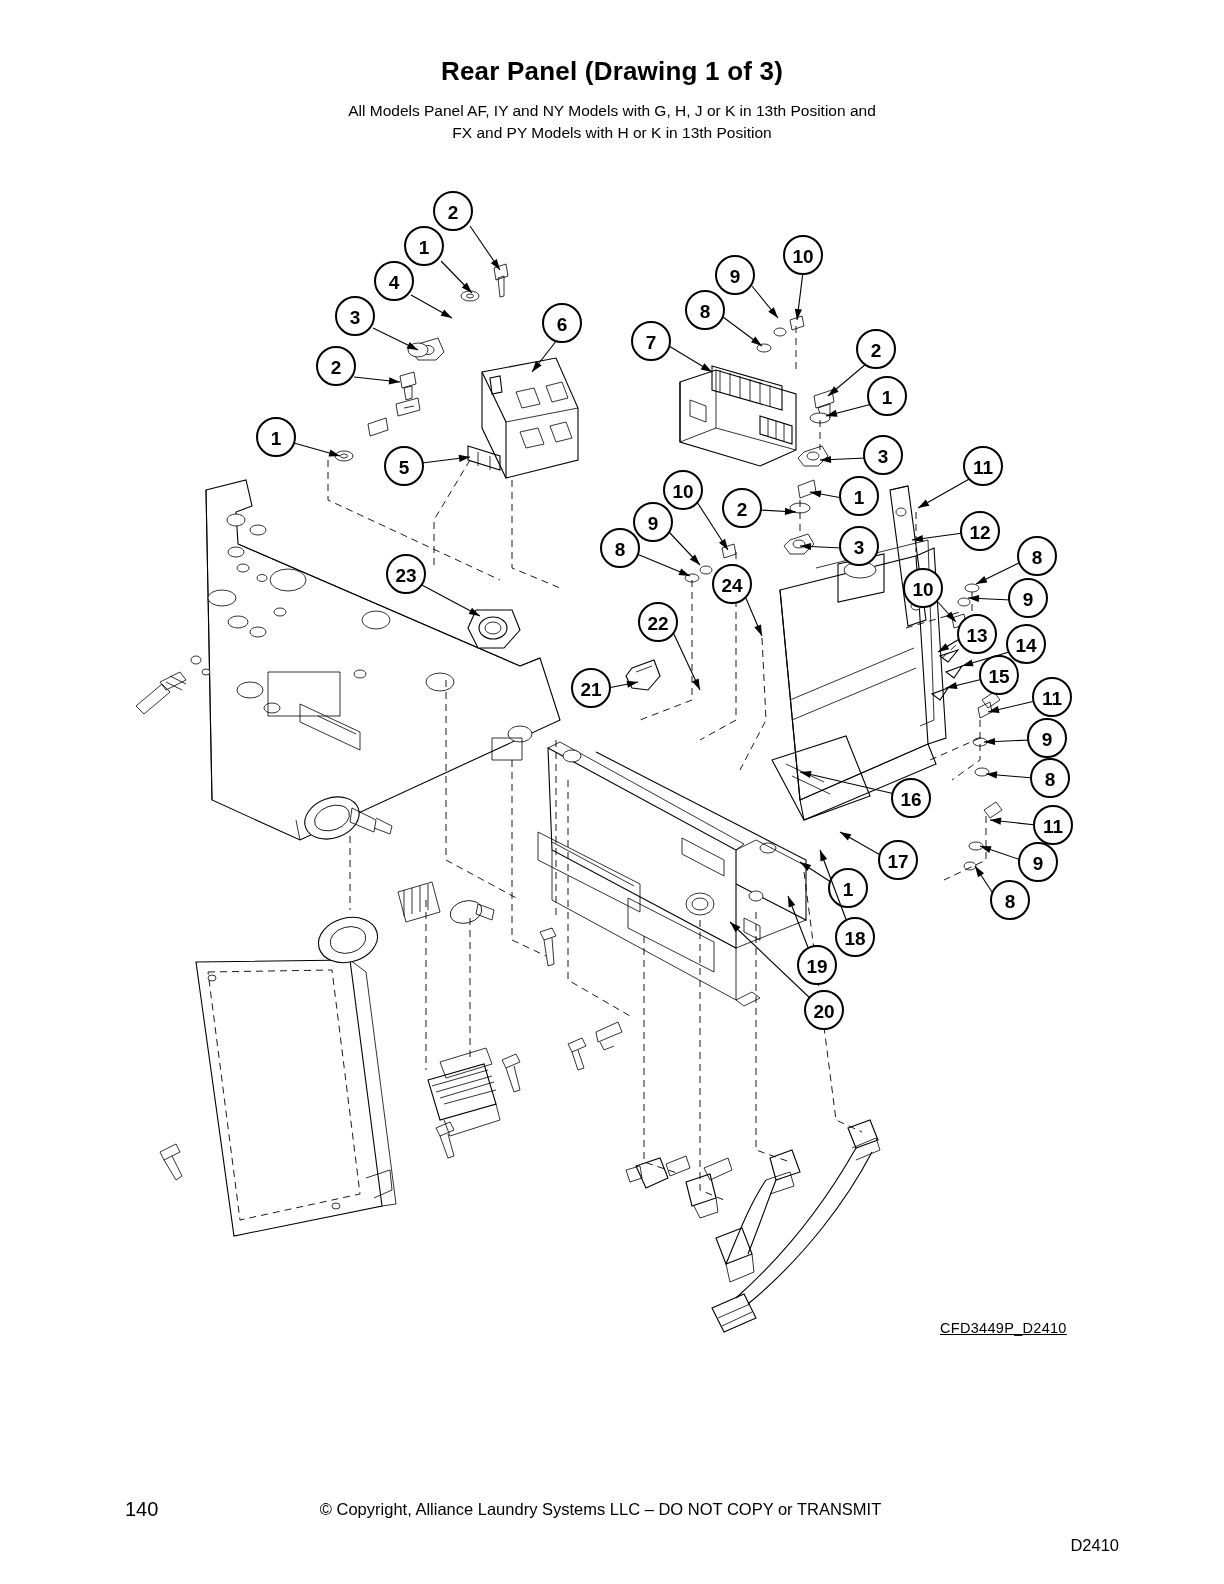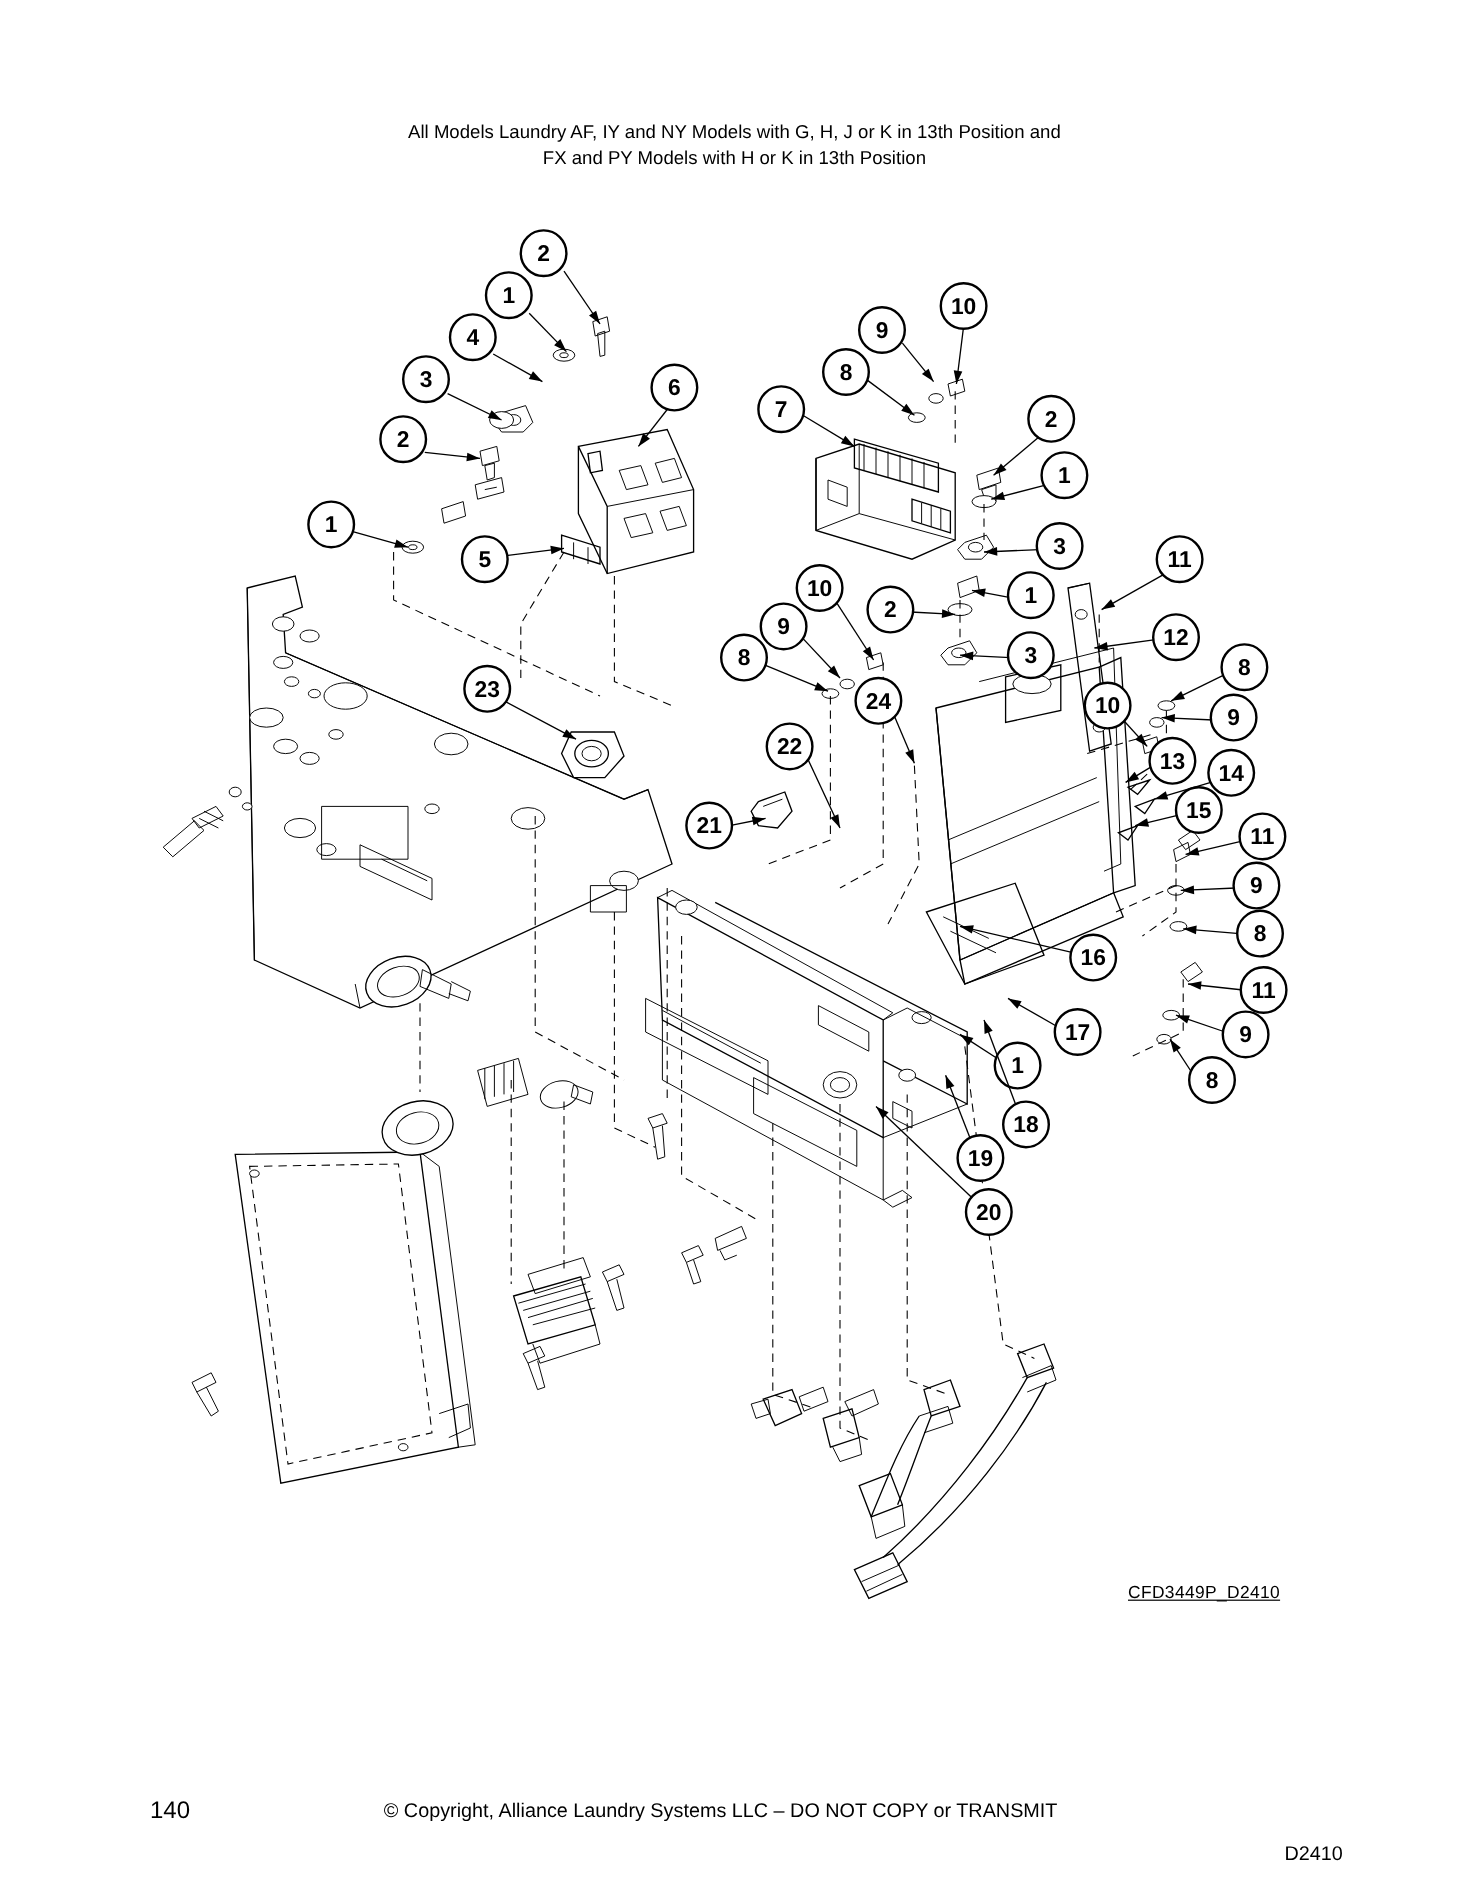--- a/index.html
+++ b/index.html
@@ -94,23 +94,24 @@
   .fillw { fill: #fff; stroke: #000; stroke-width: 1.1; }
   .fillw-thin { fill: #fff; stroke: #000; stroke-width: 0.8; }
   .callout-circle { fill: #fff; stroke: #000; stroke-width: 2; }
   .leader { stroke: #000; fill: none; stroke-width: 1.1; }
 </style>
 </head>
 <body>
 
 <div class="page">
 
+  <div class="title">Rear Panel (Drawing 1 of 3)</div>
 
   <div class="subtitle">
-    <div>All Models Laundry AF, IY and NY Models with G, H, J or K in 13th Position and</div>
+    <div>All Models Panel AF, IY and NY Models with G, H, J or K in 13th Position and</div>
     <div>FX and PY Models with H or K in 13th Position</div>
   </div>
 
   <div class="drawing-wrap">
     <svg class="drawing" viewBox="0 0 1224 1240" xmlns="http://www.w3.org/2000/svg">
 
       <g>
         <path class="ln" d="M206 330 L246 320 L252 346 L236 352 L238 384 L520 506 L540 498 L560 560 L300 680 L212 640 Z"></path>
         <path class="ln-thin" d="M212 640 L206 330"></path>
         <path class="ln-thin" d="M238 384 L520 506"></path>

